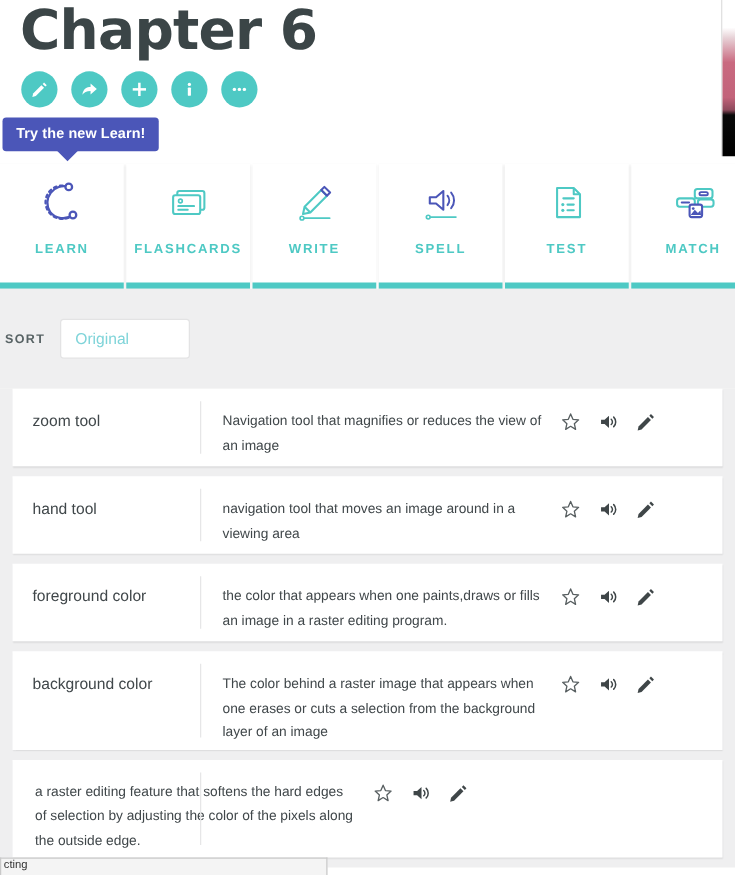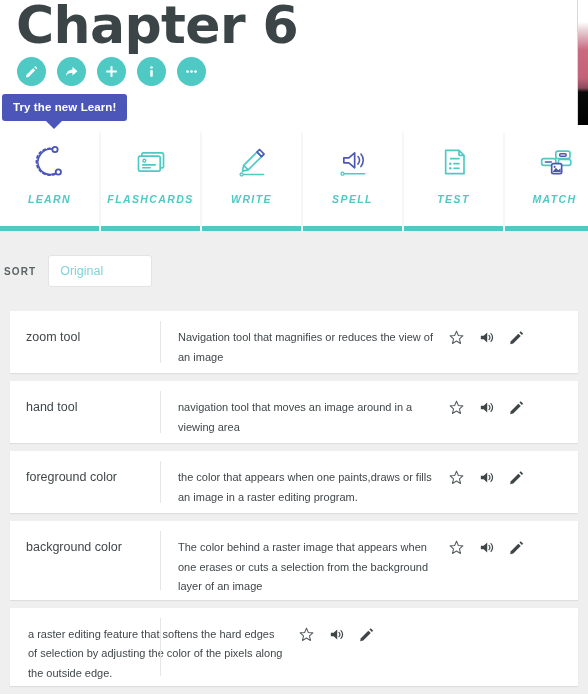--- a/index.html
+++ b/index.html
@@ -22,21 +22,21 @@
       #0a0a0a 92px, #000000 125px);
   }
   .edge-line {
     position: absolute; right: 10px; top: 0; width: 1px; height: 125px;
     background: #d8d8d8;
   }
 
   
   .header { position: absolute; left: 0; top: 0; width: 578px; padding: 0 16px; }
   .set-title {
-    font-size: 52px; font-weight: bold; color: #3b4547;
+    font-size: 44px; font-weight: bold; color: #3b4547;
     letter-spacing: -0.6px; line-height: 46px; padding-top: 2px;
     font-family: "DejaVu Sans", sans-serif;
   }
   .action-row { display: flex; gap: 11px; margin-top: 9px; padding-left: 1px; }
   .action-btn {
     width: 29px; height: 29px; border-radius: 50%;
     background: #4ec9c4; display: flex; align-items: center; justify-content: center;
     cursor: pointer; flex: 0 0 auto;
   }
   .action-btn svg { display: block; }
@@ -51,21 +51,21 @@
   }
   .tooltip::after {
     content: ""; position: absolute; left: 43px; bottom: -8px;
     border-left: 9px solid transparent; border-right: 9px solid transparent;
     border-top: 9px solid #4b56b8;
   }
 
   
   .modes {
     position: absolute; left: 0; top: 131px; width: 588px; height: 100px;
-    display: flex; gap: 2px; font-style: italic;
+    display: flex; gap: 2px;
   }
   .mode {
     width: 99px; height: 100px; background: #ffffff;
     border-bottom: 5px solid #4ec9c4;
     box-shadow: 0 1px 2px rgba(0,0,0,0.10);
     display: flex; flex-direction: column; align-items: center;
     justify-content: flex-start; cursor: pointer; flex: 0 0 auto;
     position: relative;
   }
   .mode-icon { height: 62px; display: flex; align-items: center; justify-content: center; }
@@ -377,14 +377,17 @@
         </svg>
         <svg class="ic" width="17" height="17" viewBox="0 0 24 24">
           <path d="M4 17.2 L14.6 6.6 L18 10 L7.4 20.6 L3 21.6 Z" fill="#3f4648"></path>
           <path d="M16.2 5 L18 3.2 L21.4 6.6 L19.6 8.4 Z" fill="#3f4648"></path>
         </svg>
       </div>
     </div>
 
   </div>
 
+  <div class="bottom-bar">
+    <div class="bottom-bar-text">cting</div>
+  </div>
 
 </div>
 
 </body></html>

